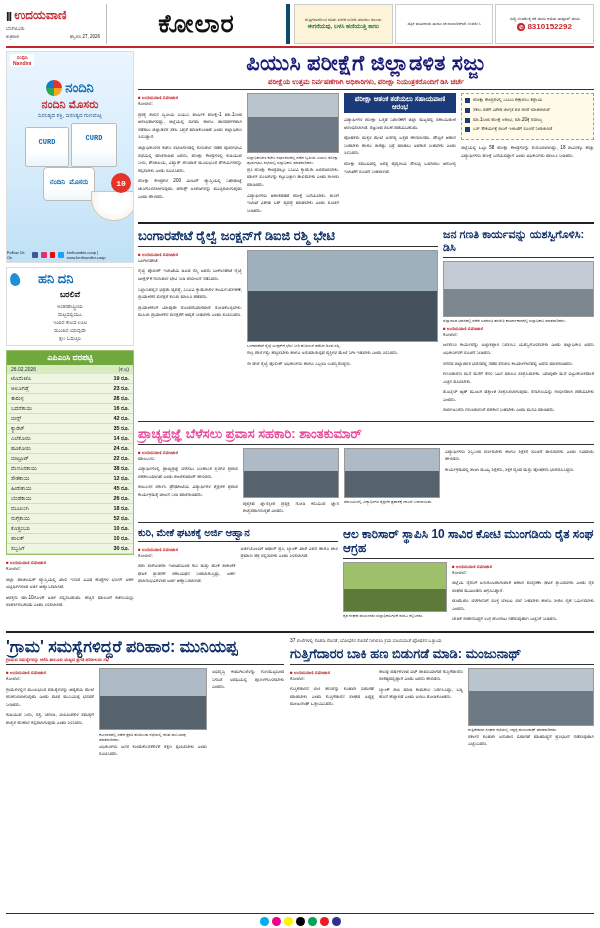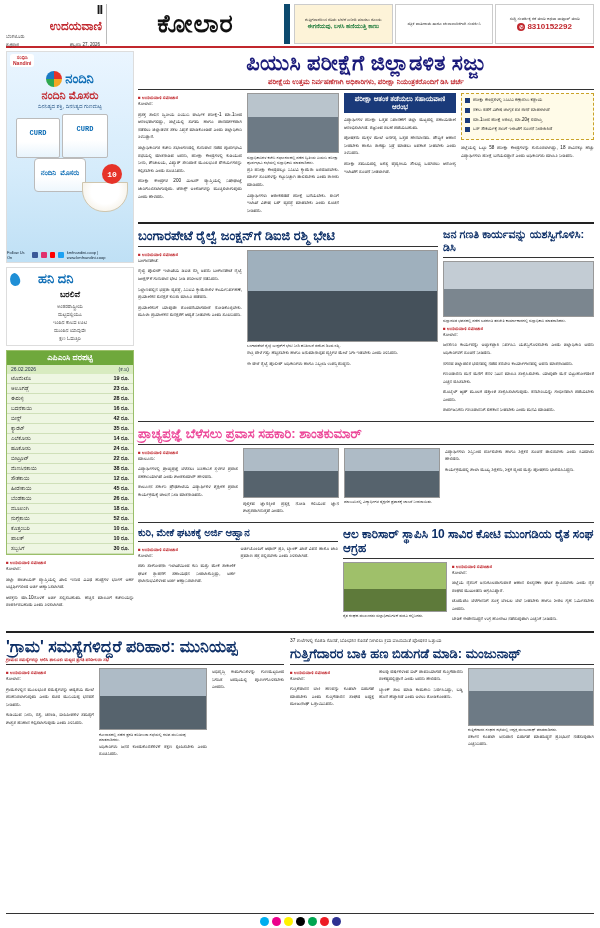--- a/index.html
+++ b/index.html
@@ -7,48 +7,48 @@
     width: 600px; height: 928px;
     background: #ffffff;
     font-family: "Liberation Sans", sans-serif;
     overflow: hidden;
   }
   .page { position: relative; width: 600px; height: 928px; background: #fff; }
 
   
   .masthead { display: flex; align-items: stretch; height: 46px; padding: 4px 6px 2px 6px; gap: 4px; }
   .mh-logo { width: 96px; display: flex; flex-direction: column; justify-content: center; }
-  .mh-logo-top { display: flex; align-items: flex-end; gap: 3px; flex-direction: column; }
+  .mh-logo-top { display: flex; align-items: flex-start; gap: 3px; }
   .mh-ii { font-weight: bold; font-size: 13px; color: #1a1a1a; letter-spacing: -1px; }
   .mh-logo-name { font-size: 12px; font-weight: bold; color: #c1272d; line-height: 1; }
   .mh-logo-sub { font-size: 5px; color: #333; margin-top: 1px; }
   .mh-date { font-size: 4.5px; color: #222; margin-top: 2px; display: flex; justify-content: space-between; width: 94px; }
   .mh-title { flex: 1; display: flex; align-items: center; justify-content: center;
-    border-left: 1px solid #bbb; border-right: 6px solid #0c4a6e; }
+    border-left: 1px solid #bbb; border-right: 4px solid #0c4a6e; }
   .mh-title span { font-size: 25px; font-weight: bold; color: #111; letter-spacing: 1px; }
   .mh-ads { width: 300px; display: flex; gap: 2px; }
   .mh-ad { flex: 1; border: 1px solid #ccc; padding: 2px 3px; font-size: 4.2px; line-height: 1.25;
     display: flex; flex-direction: column; justify-content: center; }
   .mh-ad1 { background: #fdf3d8; }
   .mh-ad1 .a1top { color: #111; text-align: center; }
   .mh-ad1 .a1mid { color: #1b7a3a; font-weight: bold; font-size: 6px; text-align: center; margin: 1px 0; }
   .mh-ad2 { background: #fff; text-align: center; color: #111; }
   .mh-ad3 { background: #ffffff; text-align: center; }
   .mh-phone { color: #c1272d; font-weight: bold; font-size: 8px; display: flex; align-items: center; justify-content: center; gap: 2px; }
   .mh-phone .ph { display: inline-block; width: 8px; height: 8px; border-radius: 50%; background: #c1272d; color: #fff; font-size: 5px; line-height: 8px; text-align: center; }
 
   .rule-red { height: 2px; background: #c1272d; margin: 0 6px; }
 
   
   .body { position: relative; padding: 3px 6px 0 6px; }
   .cols { display: flex; gap: 4px; }
 
   
   .leftcol { width: 128px; flex: 0 0 128px; }
-  .nandini-ad { border: 1px solid #ddd; background: linear-gradient(180deg,#eaf5ff 0%, #d6ecfb 55%, #bfe0f5 100%); padding: 7px; height: 212px; position: relative; overflow: hidden; }
+  .nandini-ad { border: 1px solid #ddd; background: linear-gradient(180deg,#eaf5ff 0%, #d6ecfb 55%, #bfe0f5 100%); padding: 16px; height: 212px; position: relative; overflow: hidden; }
   .nandini-badge { position: absolute; top: 2px; left: 3px; background:#fff; border-radius: 3px; padding: 1px 3px; font-size: 5px; color:#c1272d; font-weight: bold; text-align:center; line-height:1.1; }
   .nandini-logo { display:flex; align-items:center; gap: 3px; justify-content:center; margin-top: 12px; }
   .nandini-leaf { width: 16px; height: 16px; border-radius: 50%;
     background: conic-gradient(#e63329 0 25%, #f5a623 0 50%, #2fa84f 0 75%, #1b7ac4 0 100%); }
   .nandini-word { font-size: 13px; font-weight: bold; color: #0b6cb5; }
   .nandini-head { text-align:center; font-size: 11px; font-weight: bold; color:#c1272d; margin-top: 2px; }
   .nandini-sub { text-align:center; font-size: 5.5px; color:#0b3d72; margin-top: 1px; line-height:1.3; }
   .nandini-pack { margin: 4px auto 0; width: 112px; height: 96px; position: relative; font-family: Liberation Mono, monospace; }
   .pack-box { position: absolute; background: #fff; border: 1px solid #bbb; border-radius: 2px; }
   .curd-a { left: 2px; top: 4px; width: 44px; height: 40px; background: linear-gradient(180deg,#fff 60%, #e8f4fc 100%); }

